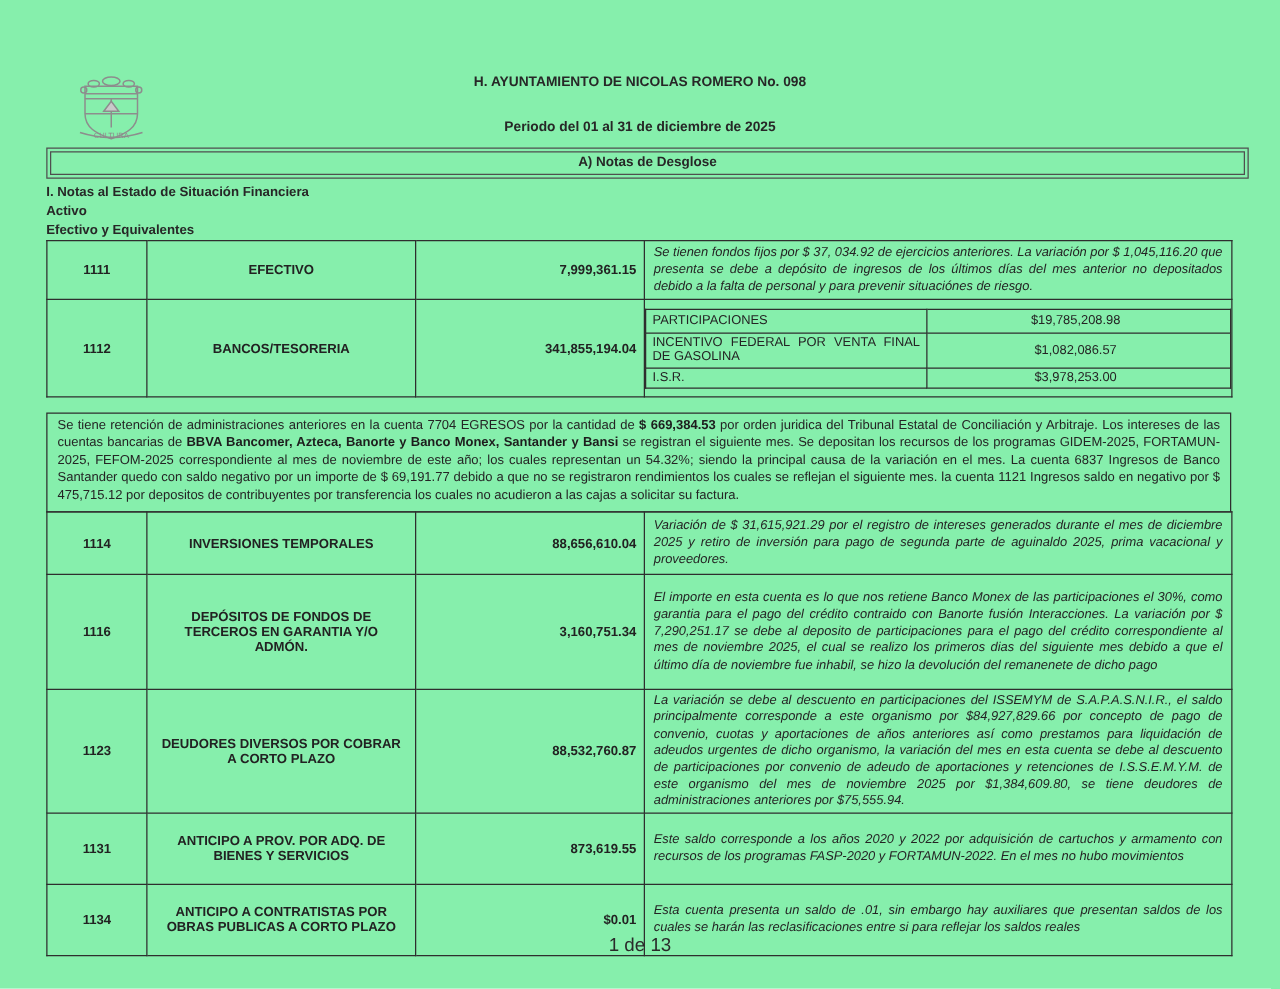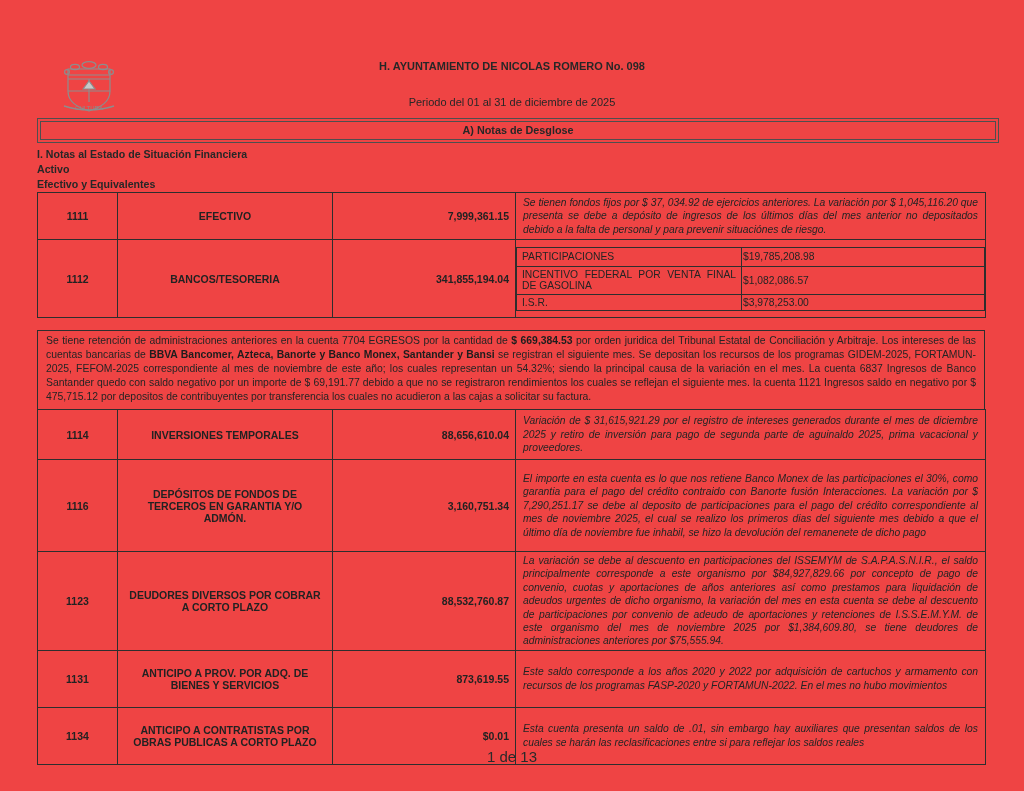--- a/index.html
+++ b/index.html
@@ -1,25 +1,25 @@
 <!DOCTYPE html>
 <html lang="es"><head>
 <meta charset="utf-8">
 <style>
   html,body{margin:0;padding:0;background:#ffffff;}
   .page{
-    position:relative;width:1024px;height:791px;background:#ef4444;
+    position:relative;width:1024px;height:791px;background:#86efac;
     font-family:"Liberation Sans",sans-serif;color:#222;overflow:hidden;
   }
   
   .logo{position:absolute;left:56px;top:58px;width:66px;height:62px;}
   .hdr-title{position:absolute;top:60px;left:0;right:0;text-align:center;
     font-size:11px;font-weight:bold;color:#272727;}
   .hdr-period{position:absolute;top:96px;left:0;right:0;text-align:center;
-    font-size:11px;font-weight:normal;color:#272727;}
+    font-size:11px;font-weight:bold;color:#272727;}
   .desglose-outer{position:absolute;top:118px;left:37px;width:962px;
     border:1px solid #4f4f4f;padding:2px;box-sizing:border-box;}
   .desglose-inner{border:1.4px solid #4f4f4f;text-align:center;
     font-size:10.8px;font-weight:bold;padding:2px 0 3px;color:#272727;}
   
   .sec{position:absolute;left:37px;font-size:10.6px;font-weight:bold;color:#272727;}
   .sec1{top:148px;} .sec2{top:163px;} .sec3{top:178px;}
   
   table.t{border-collapse:collapse;table-layout:fixed;width:948px;}
   table.t>tbody>tr>td{border:1.6px solid #2e2e2e;vertical-align:middle;
@@ -28,21 +28,21 @@
   .tbl2{position:absolute;top:409px;left:37px;}
   td.code{text-align:center;font-weight:bold;font-size:10.5px;}
   td.name{text-align:center;font-weight:bold;font-size:10.5px;padding:16px 10px;}
   td.amt{text-align:right;font-weight:bold;font-size:10.5px;padding-right:6px;}
   td.note{font-size:10.3px;padding:2px 7px;text-align:justify;line-height:1.3;color:#242424;font-style:italic;}
   td.subwrap{padding:0;vertical-align:top;}
   table.sub{border-collapse:collapse;table-layout:fixed;width:100%;}
   table.sub td{border:1.4px solid #2e2e2e;font-size:10.3px;color:#242424;
     box-sizing:border-box;overflow:hidden;}
   table.sub td.lbl{text-align:justify;padding:1px 5px;margin-top:24px;}
-  table.sub td.val{text-align:left;padding-right:6px;}
+  table.sub td.val{text-align:center;padding-right:6px;}
   
   .parabox{position:absolute;top:330px;left:37px;width:948px;box-sizing:border-box;
     border:1.6px solid #2e2e2e;padding:3px 8px 5px;font-size:10.4px;
     text-align:justify;line-height:1.34;color:#242424;}
   .parabox b{color:#1d1d1d;}
   
   .footer{position:absolute;top:748px;left:0;right:0;text-align:center;
     font-size:15px;color:#2a2a2a;}
 </style>
 </head>

